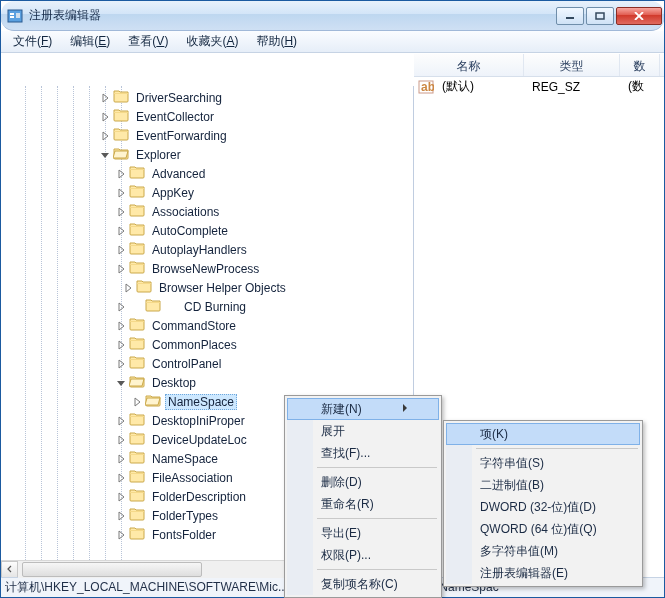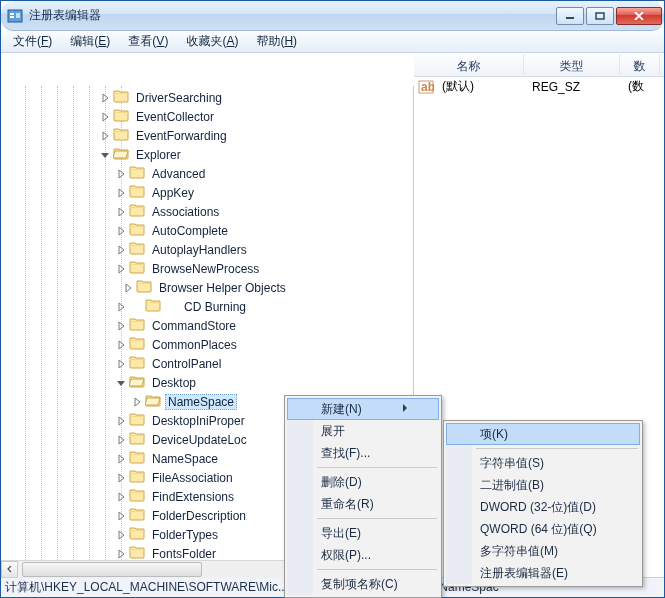--- a/index.html
+++ b/index.html
@@ -364,32 +364,20 @@
             <div class="tree-row" style="padding-left: 112px;">
               <span class="expander">
                 <svg width="10" height="10" viewBox="0 0 10 10">
                   <path d="M3 1 L8 5 L3 9 Z" fill="none" stroke="#7a7a7a" stroke-width="1"></path>
                 </svg>
               </span>
               <span><svg class="folder-icon" viewBox="0 0 16 16">
                   <path d="M1 3 h5 l1 1 h8 v9 a1 1 0 0 1 -1 1 h-12 a1 1 0 0 1 -1 -1 z" fill="#ffe9a8" stroke="#caa84a"></path>
                   <rect x="1" y="5" width="14" height="1" fill="#f5d98a"></rect>
                 </svg></span>
-              <span class="tree-label">FindExtensions</span>
-            </div>
-            <div class="tree-row" style="padding-left: 112px;">
-              <span class="expander">
-                <svg width="10" height="10" viewBox="0 0 10 10">
-                  <path d="M3 1 L8 5 L3 9 Z" fill="none" stroke="#7a7a7a" stroke-width="1"></path>
-                </svg>
-              </span>
-              <span><svg class="folder-icon" viewBox="0 0 16 16">
-                  <path d="M1 3 h5 l1 1 h8 v9 a1 1 0 0 1 -1 1 h-12 a1 1 0 0 1 -1 -1 z" fill="#ffe9a8" stroke="#caa84a"></path>
-                  <rect x="1" y="5" width="14" height="1" fill="#f5d98a"></rect>
-                </svg></span>
               <span class="tree-label">FolderDescription</span>
             </div>
             <div class="tree-row" style="padding-left: 112px;">
               <span class="expander">
                 <svg width="10" height="10" viewBox="0 0 10 10">
                   <path d="M3 1 L8 5 L3 9 Z" fill="none" stroke="#7a7a7a" stroke-width="1"></path>
                 </svg>
               </span>
               <span><svg class="folder-icon" viewBox="0 0 16 16">
                   <path d="M1 3 h5 l1 1 h8 v9 a1 1 0 0 1 -1 1 h-12 a1 1 0 0 1 -1 -1 z" fill="#ffe9a8" stroke="#caa84a"></path>

